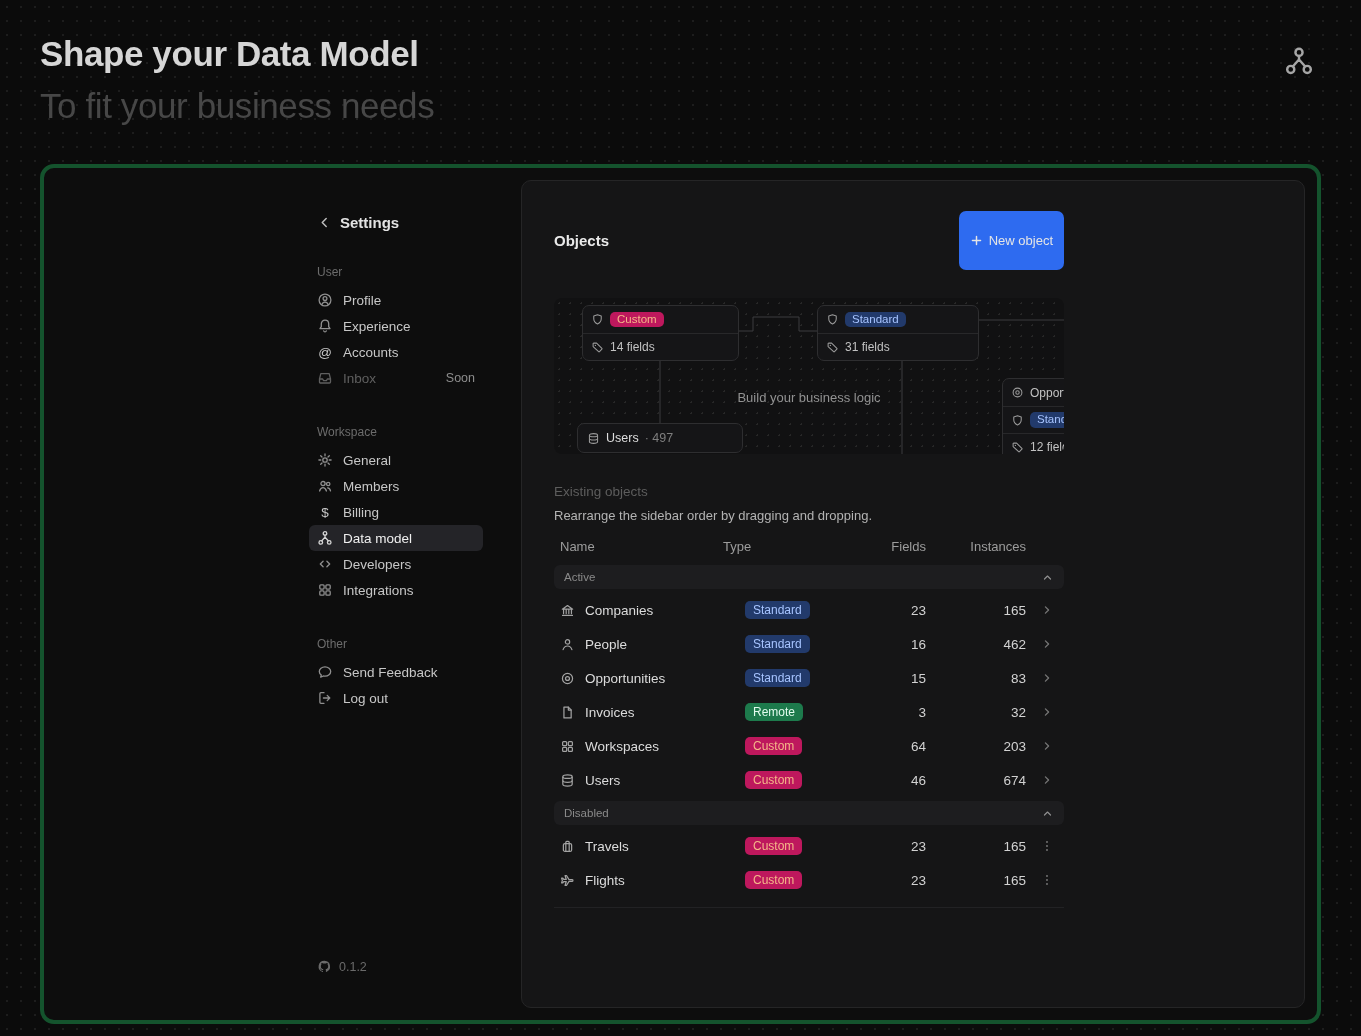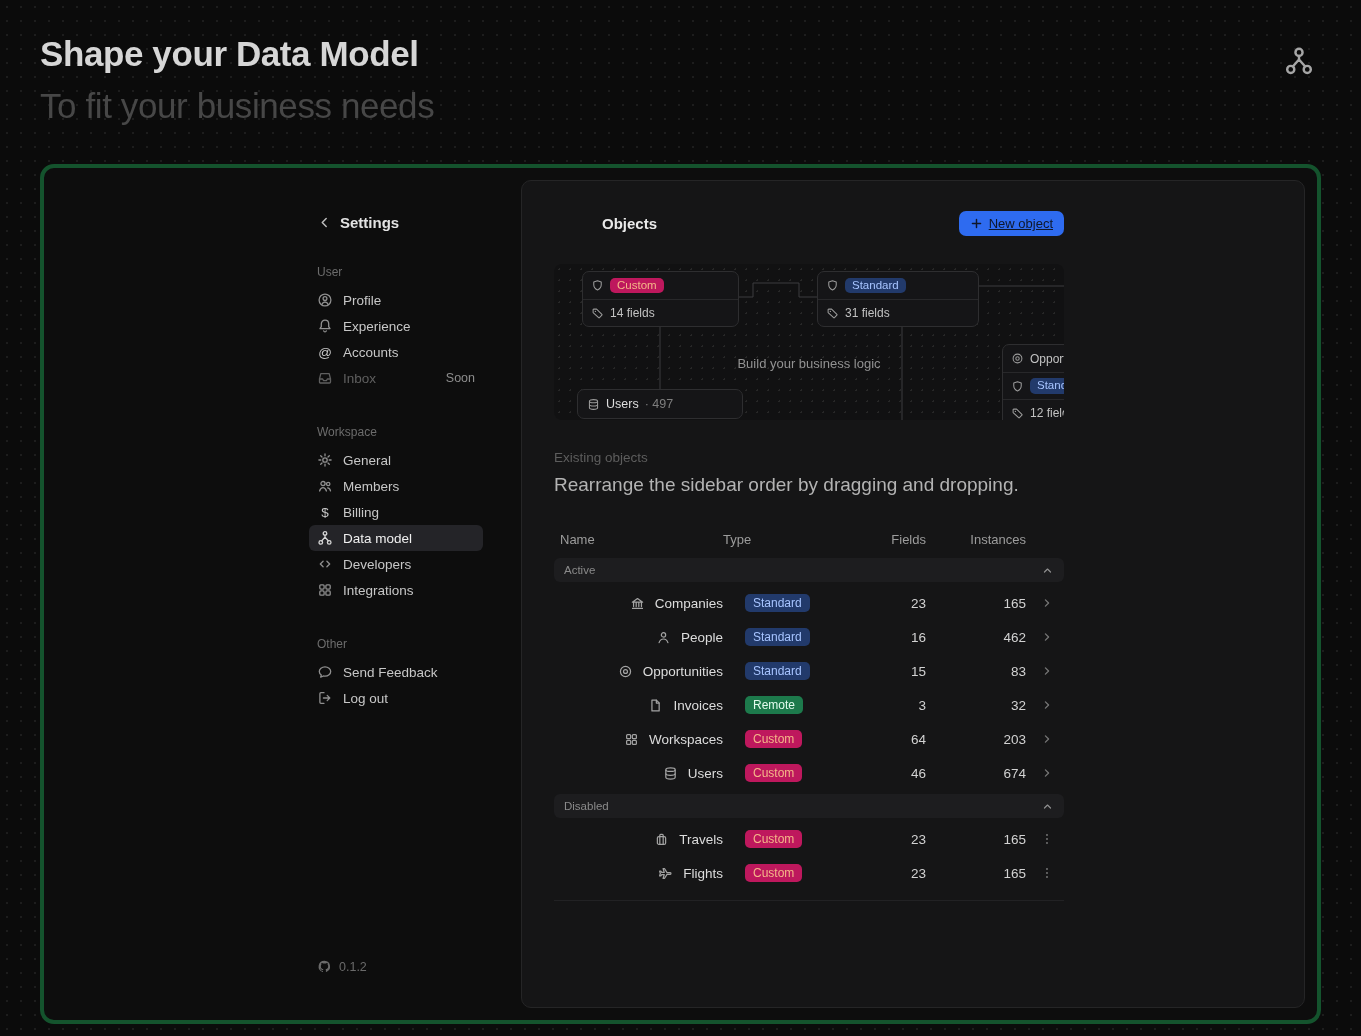--- a/index.html
+++ b/index.html
@@ -49,26 +49,26 @@
   .at-glyph, .dollar-glyph { width:16px; flex:none; display:flex; align-items:center; justify-content:center; font-size:13.5px; font-weight:500; }
   .version-row { margin-top:auto; display:flex; align-items:center; gap:7px; color:#6a6a6a; font-size:12.5px; }
   .version-row .ic { width:15px; height:15px; }
 
   
   .content {
     flex:1; margin:12px; background:#151516; border:1px solid #252526; border-radius:10px;
     padding:30px 32px; position:relative;
   }
   .content-inner { width:510px; }
-  .content-header { display:flex; align-items:center; justify-content:space-between; margin-bottom:28px;margin-left:48px; }
+  .content-header { display:flex; align-items:center; justify-content:space-between; margin-bottom:28px; }
   .content-title { font-size:15px; font-weight:700; color:#eaeaea; }
   .new-object-btn {
-    display:flex; align-items:center; gap:6px; background:#2e6bf0; color:#0f172a;
-    border:none; border-radius:7px; padding:5px 11px; font-size:13px; font-weight:500;
-    font-family:"Liberation Sans", sans-serif; cursor:pointer;text-decoration:underline;
+    display:flex; align-items:center; gap:6px; background:#2e6bf0; color:#e5e5e5;
+    border:none; border-radius:7px; padding:22px 11px; font-size:13px; font-weight:500;
+    font-family:"Liberation Sans", sans-serif; cursor:pointer;
   }
   .new-object-btn .ic { width:13px; height:13px; }
 
   
   .canvas {
     position:relative; width:510px; height:156px; overflow:hidden; border-radius:8px;
     background-color:#111112;
     background-image:radial-gradient(#272727 1px, transparent 1px);
     background-size:11px 11px;
     margin-bottom:30px;
@@ -93,37 +93,37 @@
   .pill-node .name { color:#dedede; font-size:12.5px; }
   .pill-node .count { color:#7e7e7e; font-size:12.5px; }
   .canvas-center-text {
     position:absolute; left:0; right:0; top:92px; text-align:center;
     font-size:13px; color:#929292; pointer-events:none;
   }
   .canvas-close { position:absolute; left:487px; top:13px; color:#9d9d9d; cursor:pointer; }
 
   
   .existing-heading { font-size:13.5px; color:#5d5d5d; margin-bottom:9px; }
-  .existing-desc { font-size:19px; color:#b3b3b3; margin-bottom:28px; }
+  .existing-desc { font-size:13px; color:#b3b3b3; margin-bottom:8px; }
 
   .tbl { width:510px; }
   .tbl-header, .tbl-row {
     display:grid; grid-template-columns:163px 140px 63px 100px 1fr;
     align-items:center; padding:0 6px;
   }
   .tbl-header { height:30px; font-size:13px; color:#9c9c9c; margin-bottom:4px; }
   .col-right { text-align:right; }
   .group-bar {
     height:24px; background:#1d1d1f; border-radius:6px; display:flex; align-items:center;
     justify-content:space-between; padding:0 10px; margin:4px 0 4px; cursor:pointer;
   }
   .group-label { font-size:11.5px; color:#8a8a8a; }
   .group-bar .ic { width:13px; height:13px; color:#8f8f8f; }
   .tbl-row { height:34px; font-size:13.5px; color:#dcdcdc; cursor:grab; }
-  .cell-name { display:flex; align-items:center; gap:10px;justify-content:flex-end; }
+  .cell-name { display:flex; align-items:center; gap:10px; }
   .cell-name .ic { width:15px; height:15px; color:#a3a3a3; }
   .cell-type { padding-left:22px; }
   .cell-num { text-align:right; color:#d2d2d2; }
   .cell-action { display:flex; justify-content:flex-end; padding-right:4px; color:#767676; }
   .cell-action .ic { width:14px; height:14px; cursor:pointer; }
   .tbl-footer-line { border-top:1px solid #222224; margin-top:10px; }
 </style>
 </head>
 <body>
 

